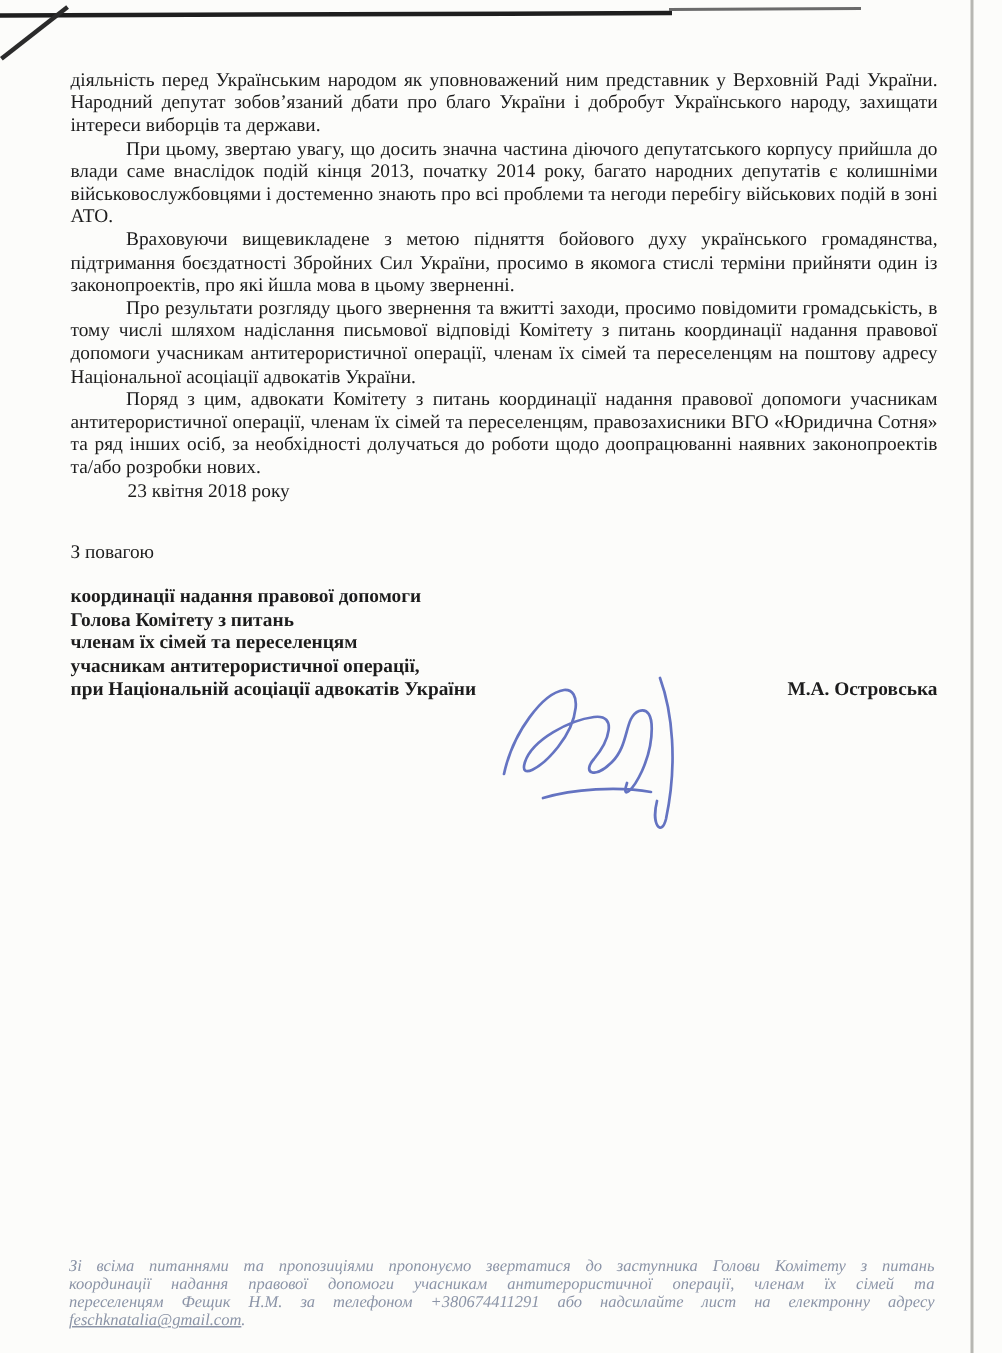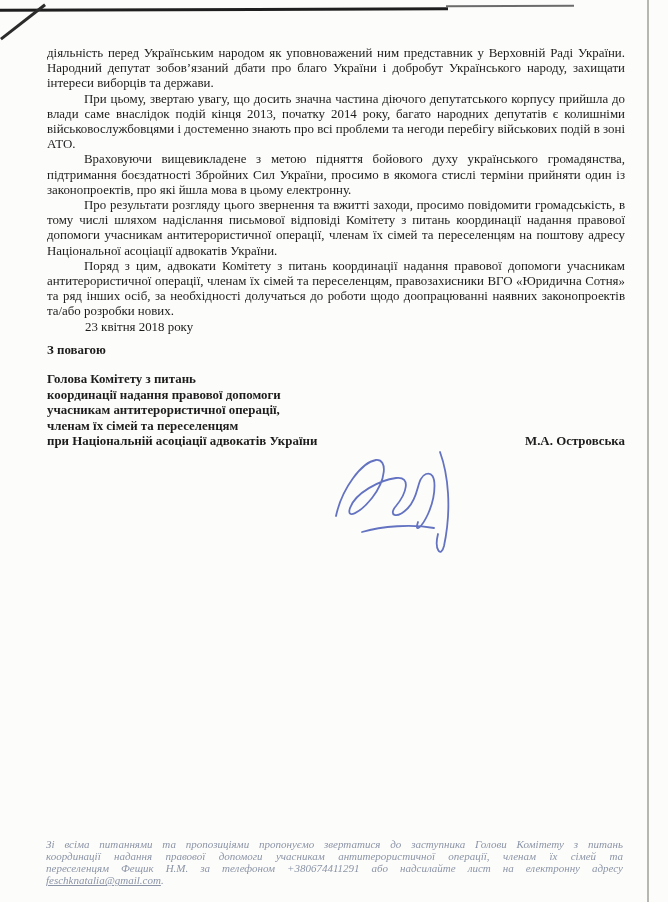--- a/index.html
+++ b/index.html
@@ -37,21 +37,21 @@
   .content {
     position:absolute; left:47px; top:46px; width:578px;
     color:#1c1c1c;
     font-size:12.9px;
     line-height:15.2px;
     text-align:justify;
   }
   .para { text-indent:37px; }
   .para.first { text-indent:0; }
   .date-line { margin-top:0; margin-left:38px; }
-  .salutation { margin-top:8px; font-weight:bold; }
+  .salutation { margin-top:26px; font-weight:normal; }
   .sig-block { margin-top:14px; font-weight:bold; line-height:15.6px; }
   .sig-last { display:flex; justify-content:space-between; align-items:flex-end; }
   .sig-name { font-weight:bold; white-space:nowrap; }
 
   
   .signature-ink {
     position:absolute; left:322px; top:446px; width:165px; height:112px;
     pointer-events:none;
   }
 
@@ -73,33 +73,33 @@
 <div class="page">
 
   <div class="art-top-line"></div>
   <div class="art-top-line2"></div>
   <div class="art-corner"></div>
   <div class="art-right-line"></div>
 
   <div class="content">
     <p class="para first">діяльність перед Українським народом як уповноважений ним представник у Верховній Раді України. Народний депутат зобов’язаний дбати про благо України і добробут Українського народу, захищати інтереси виборців та держави.</p>
     <p class="para">При цьому, звертаю увагу, що досить значна частина діючого депутатського корпусу прийшла до влади саме внаслідок подій кінця 2013, початку 2014 року, багато народних депутатів є колишніми військовослужбовцями і достеменно знають про всі проблеми та негоди перебігу військових подій в зоні АТО.</p>
-    <p class="para">Враховуючи вищевикладене з метою підняття бойового духу українського громадянства, підтримання боєздатності Збройних Сил України, просимо в якомога стислі терміни прийняти один із законопроектів, про які йшла мова в цьому електронну.</p>
+    <p class="para">Враховуючи вищевикладене з метою підняття бойового духу українського громадянства, підтримання боєздатності Збройних Сил України, просимо в якомога стислі терміни прийняти один із законопроектів, про які йшла мова в цьому зверненні.</p>
     <p class="para">Про результати розгляду цього звернення та вжитті заходи, просимо повідомити громадськість, в тому числі шляхом надіслання письмової відповіді Комітету з питань координації надання правової допомоги учасникам антитерористичної операції, членам їх сімей та переселенцям на поштову адресу Національної асоціації адвокатів України.</p>
     <p class="para">Поряд з цим, адвокати Комітету з питань координації надання правової допомоги учасникам антитерористичної операції, членам їх сімей та переселенцям, правозахисники ВГО «Юридична Сотня» та ряд інших осіб, за необхідності долучаться до роботи щодо доопрацюванні наявних законопроектів та/або розробки нових.</p>
 
     <div class="date-line">23 квітня 2018 року</div>
 
     <div class="salutation">З повагою</div>
 
     <div class="sig-block">
+      <div>координації надання правової допомоги</div>
       <div>Голова Комітету з питань</div>
-      <div>координації надання правової допомоги</div>
+      <div>членам їх сімей та переселенцям</div>
       <div>учасникам антитерористичної операції,</div>
-      <div>членам їх сімей та переселенцям</div>
       <div class="sig-last">
         <span>при Національній асоціації адвокатів України</span>
         <span class="sig-name">М.А. Островська</span>
       </div>
     </div>
   </div>
 
   <svg class="signature-ink" viewBox="0 0 165 112" xmlns="http://www.w3.org/2000/svg">
     <g stroke="#4a5cb8" fill="none" stroke-width="1.8" stroke-linecap="round" opacity="0.85">
       <path d="M14,70 C20,42 40,16 54,14 C66,13 64,34 50,52 C38,67 24,74 28,62 C33,47 58,34 74,32 C90,30 84,48 74,60 C66,69 74,74 86,62 C98,50 94,32 104,28 C116,24 114,50 106,68 C100,81 92,88 96,76"></path>

